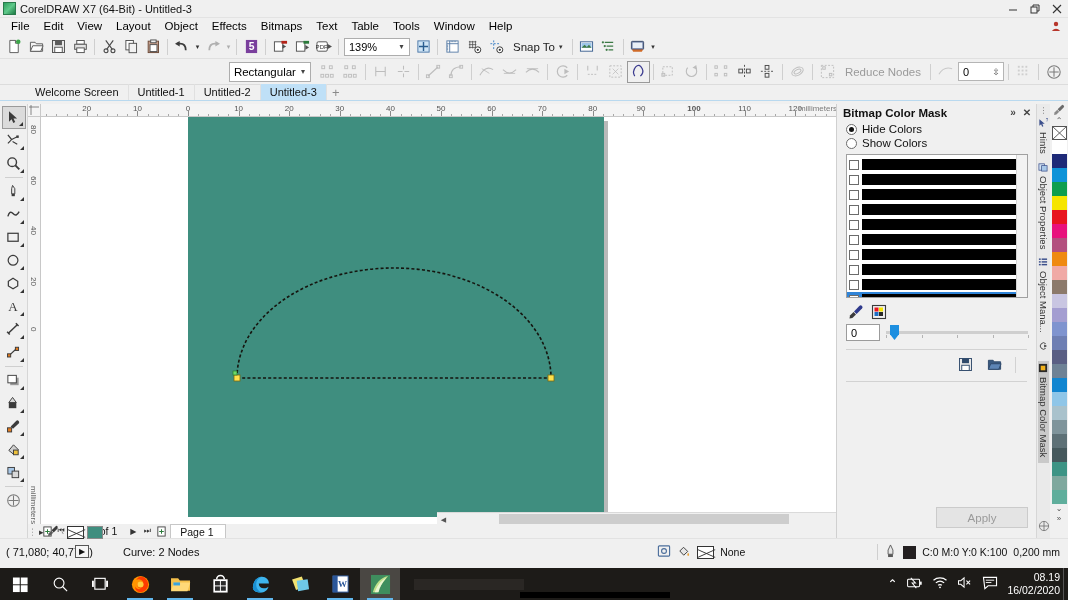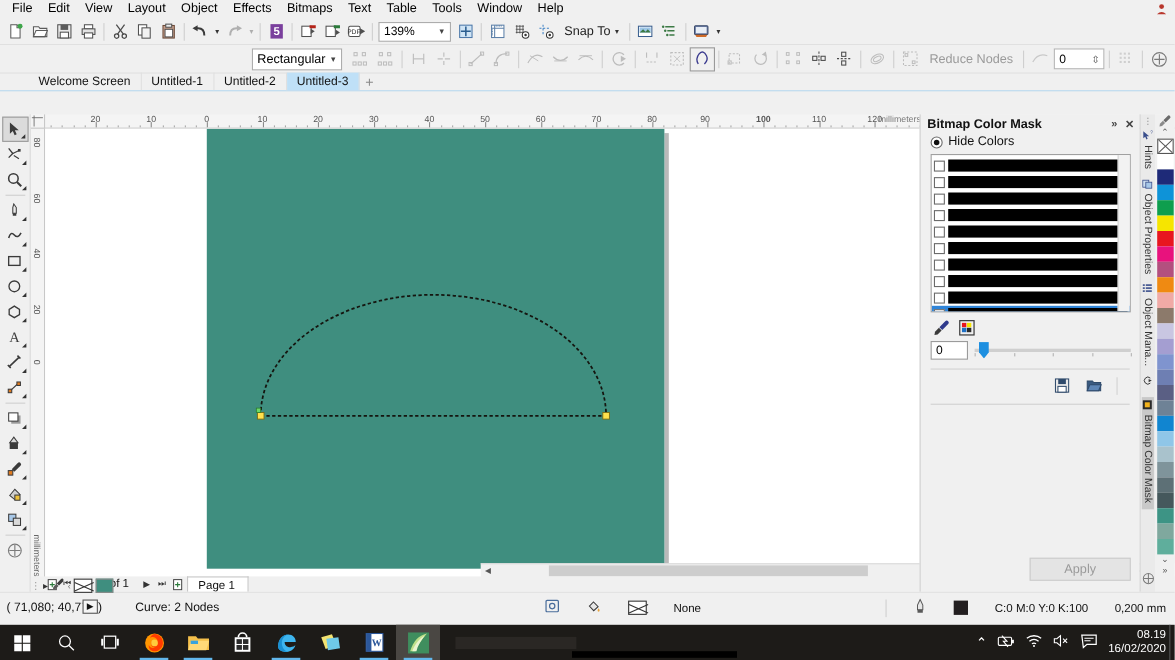--- a/index.html
+++ b/index.html
@@ -282,21 +282,21 @@
     content: ""; position: absolute; left: -1px; top: 6px; width: 19px; height: 1px; background: #333;
   }
   .sb-xmark::before { transform: rotate(24deg); }
   .sb-xmark::after { transform: rotate(-24deg); }
   .sb-fillsw { width: 16px; height: 13px; background: #3f8e7f; border: 1px solid #8a8a8a; }
   .sb-coords { position: absolute; left: 6px; top: 7px; font-size: 11px; color: #111; }
   .sb-arrowbtn { position: absolute; left: 75px; top: 6px; width: 14px; height: 13px;
     border: 1px solid #555; background: #f5f5f5; display:flex; align-items:center;
     justify-content:center; font-size: 8px; color: #111; }
   .sb-obj { position: absolute; left: 123px; top: 7px; font-size: 11px; color: #111; }
-  .sb-right { position: absolute; right: 8px; top: 5px; display: flex; align-items: center; gap: 24px; }
+  .sb-right { position: absolute; right: 8px; top: 5px; display: flex; align-items: center; gap: 6px; }
   .sb-sep { width: 1px; height: 16px; background: #cfcfcf; }
   .sb-kblk { width: 13px; height: 13px; background: #231f20; }
   .sb-txt { font-size: 10.5px; color: #111; white-space: nowrap; }
 
   
   .taskbar {
     position: absolute; left: 0; right: 0; bottom: 0; height: 32px;
     background: #1d1b18; display: flex; align-items: center;
   }
   .tb-item {
@@ -313,20 +313,43 @@
   .clock { color: #fff; font-size: 10.5px; line-height: 13px; text-align: right; cursor: default; }
   .tb-redact { width: 110px; height: 11px; background: #2a2724; margin-left: 14px; }
   .tb-redact2 { position: absolute; left: 520px; bottom: 2px; width: 150px; height: 6px; background: #000; }
   .show-desktop { position: absolute; right: 0; top: 0; width: 5px; height: 32px; border-left: 1px solid #555; }
 </style>
 </head>
 <body>
 
 <div id="app">
 
+  <div class="titlebar">
+    <div class="app-icon"></div>
+    <div class="title-text">CorelDRAW X7 (64-Bit) - Untitled-3</div>
+    <div class="win-btns">
+      <div class="win-btn">
+        <svg width="10" height="10" viewBox="0 0 10 10">
+            <line x1="1" y1="6" x2="9" y2="6" stroke="#333" stroke-width="1"></line>
+          </svg>
+      </div>
+      <div class="win-btn">
+        <svg width="10" height="10" viewBox="0 0 10 10">
+            <rect x="1" y="3" width="6" height="6" fill="none" stroke="#333" stroke-width="1"></rect>
+            <polyline points="3,3 3,1 9,1 9,7 7,7" fill="none" stroke="#333" stroke-width="1"></polyline>
+          </svg>
+      </div>
+      <div class="win-btn close">
+        <svg width="10" height="10" viewBox="0 0 10 10">
+            <line x1="1" y1="1" x2="9" y2="9" stroke="#333" stroke-width="1.1"></line>
+            <line x1="9" y1="1" x2="1" y2="9" stroke="#333" stroke-width="1.1"></line>
+          </svg>
+      </div>
+    </div>
+  </div>
 
   <div class="menubar">
     <div class="menu-item">File</div>
     <div class="menu-item">Edit</div>
     <div class="menu-item">View</div>
     <div class="menu-item">Layout</div>
     <div class="menu-item">Object</div>
     <div class="menu-item">Effects</div>
     <div class="menu-item">Bitmaps</div>
     <div class="menu-item">Text</div>
@@ -1029,20 +1052,24 @@
       <span>Bitmap Color Mask</span>
       <span class="sp"></span>
       <span class="docker-icon-btn">»</span>
       <span class="docker-icon-btn">✕</span>
     </div>
 
     <div class="radio-row">
       <span class="radio on"></span>
       <span>Hide Colors</span>
     </div>
+    <div class="radio-row">
+      <span class="radio"></span>
+      <span>Show Colors</span>
+    </div>
 
     <div class="colorlist" id="mask-list">
         <div class="cl-row">
           <div class="cl-chk"></div>
           <div class="cl-swatch"></div>
         </div>
         <div class="cl-row">
           <div class="cl-chk"></div>
           <div class="cl-swatch"></div>
         </div>

